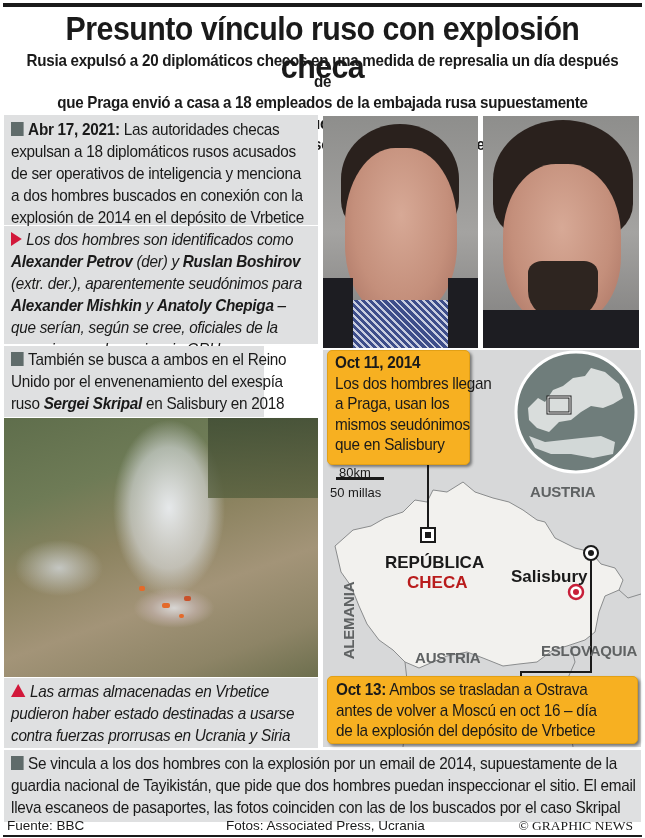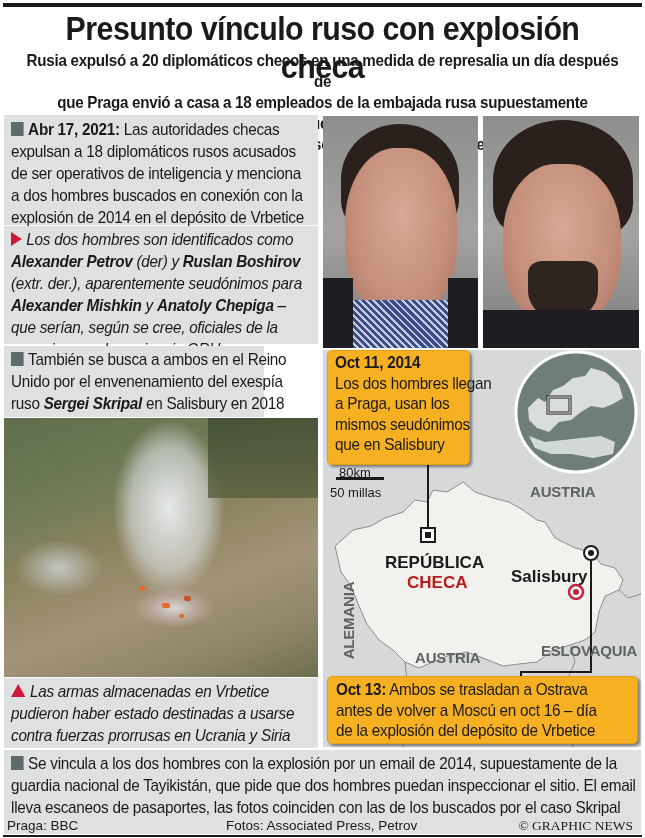--- a/index.html
+++ b/index.html
@@ -28,21 +28,21 @@
   #photo-explosion { position: absolute; left: 4px; top: 418px; width: 314px; height: 259px; overflow: hidden;
     background:
       radial-gradient(ellipse 70px 110px at 165px 90px, rgba(235,238,242,0.95), rgba(220,224,228,0.6) 55%, rgba(200,205,210,0) 80%),
       radial-gradient(ellipse 55px 35px at 55px 150px, rgba(210,215,218,0.8), rgba(200,205,210,0) 80%),
       radial-gradient(ellipse 45px 22px at 170px 190px, #d8d6d4 0%, #b7a79a 50%, rgba(150,130,110,0) 90%),
       linear-gradient(160deg, #5f6e4c 0%, #6e7b56 25%, #8c8360 45%, #a39478 65%, #8d8466 85%, #6d6f4e 100%); }
   .fire { position: absolute; width: 8px; height: 5px; background: #e46a2a; border-radius: 2px; }
   .treeline { position: absolute; right: 0; top: 0; width: 110px; height: 80px;
     background: linear-gradient(180deg, #3e4a32, #57603e); opacity: 0.8; }
   #p4 { left: 4px; top: 678px; width: 314px; height: 70px; padding: 3px 16px 0 7px; }
-  #p5 { left: 4px; top: 750px; width: 637px; height: 84px; padding: 3px 0 0 7px; }
+  #p5 { left: 4px; top: 750px; width: 637px; height: 72px; padding: 3px 0 0 7px; }
 
   .photo { position: absolute; top: 116px; height: 232px; overflow: hidden; background: #9a9a98; }
   #photo-petrov { left: 323px; width: 155px; }
   #photo-boshirov { left: 483px; width: 156px; }
   .face-bg { position: absolute; inset: 0; background: linear-gradient(180deg, #8e8e8c 0%, #a4a3a1 50%, #7d7c7b 100%); }
   .hair { position: absolute; background: #2a211d; border-radius: 50% 50% 30% 30%; }
   .face { position: absolute; background: radial-gradient(ellipse at 50% 40%, #d7a996 0%, #c48f7b 60%, #a87262 100%); border-radius: 45% 45% 42% 42%; }
   .jacket { position: absolute; bottom: 0; background: #1d1d22; }
   .shirt { position: absolute; bottom: 0; background: repeating-linear-gradient(45deg, #3d4d8a 0 3px, #c8cde0 3px 5px); }
   .beard { position: absolute; background: #2e2520; border-radius: 20% 20% 50% 50%; }
@@ -210,17 +210,17 @@
   <div class="ptext">
       <span class="ptext-inner">
     <div><span class="sq"></span><span>Se vincula a los dos hombres con la explosión por un email de 2014, supuestamente de la</span></div>
     <div>guardia nacional de Tayikistán, que pide que dos hombres puedan inspeccionar el sitio. El email</div>
     <div>lleva escaneos de pasaportes, las fotos coinciden con las de los buscados por el caso Skripal</div>
   </span>
     </div>
 </div>
 
 <div class="footer-row">
-  <span style="left:7px;">Praga: BBC</span>
-  <span style="left:226px;">Fotos: Associated Press, Petrov</span>
+  <span style="left:7px;">Fuente: BBC</span>
+  <span style="left:226px;">Fotos: Associated Press, Ucrania</span>
   <span style="right:12px;font-family:Liberation Serif, serif;">© GRAPHIC NEWS</span>
 </div>
 <div class="bottom-rule"></div>
 
 </body></html>

